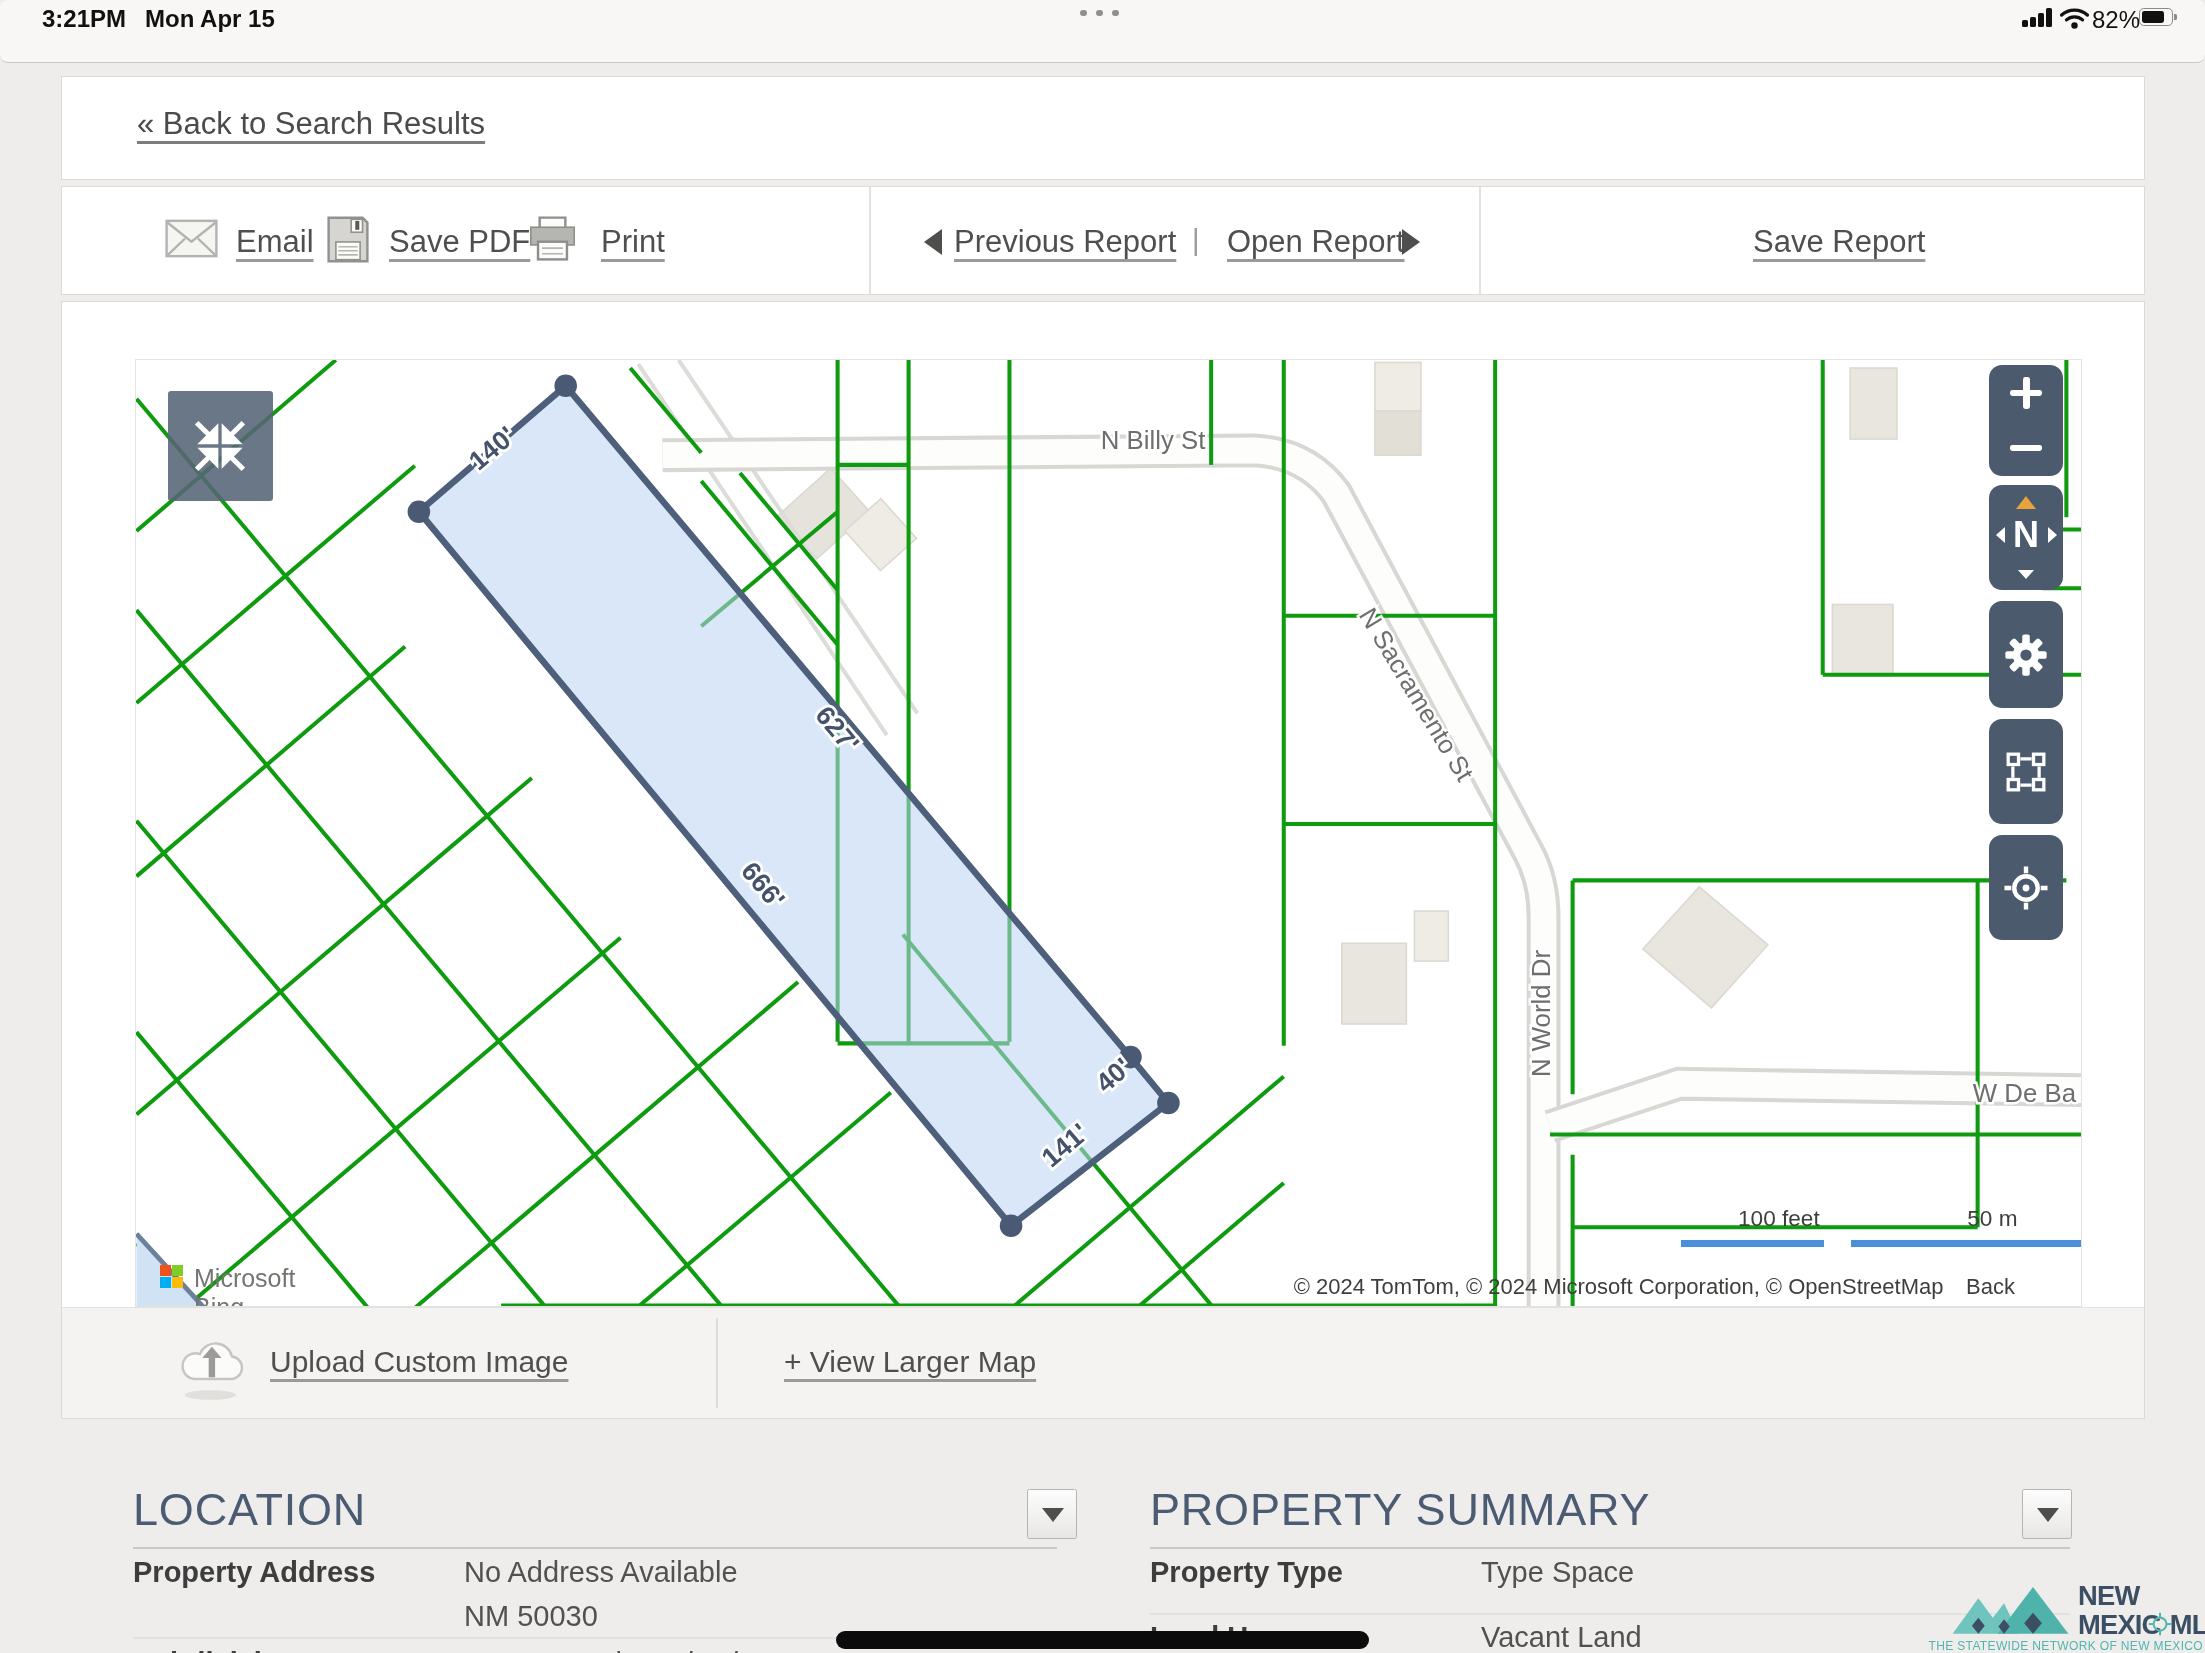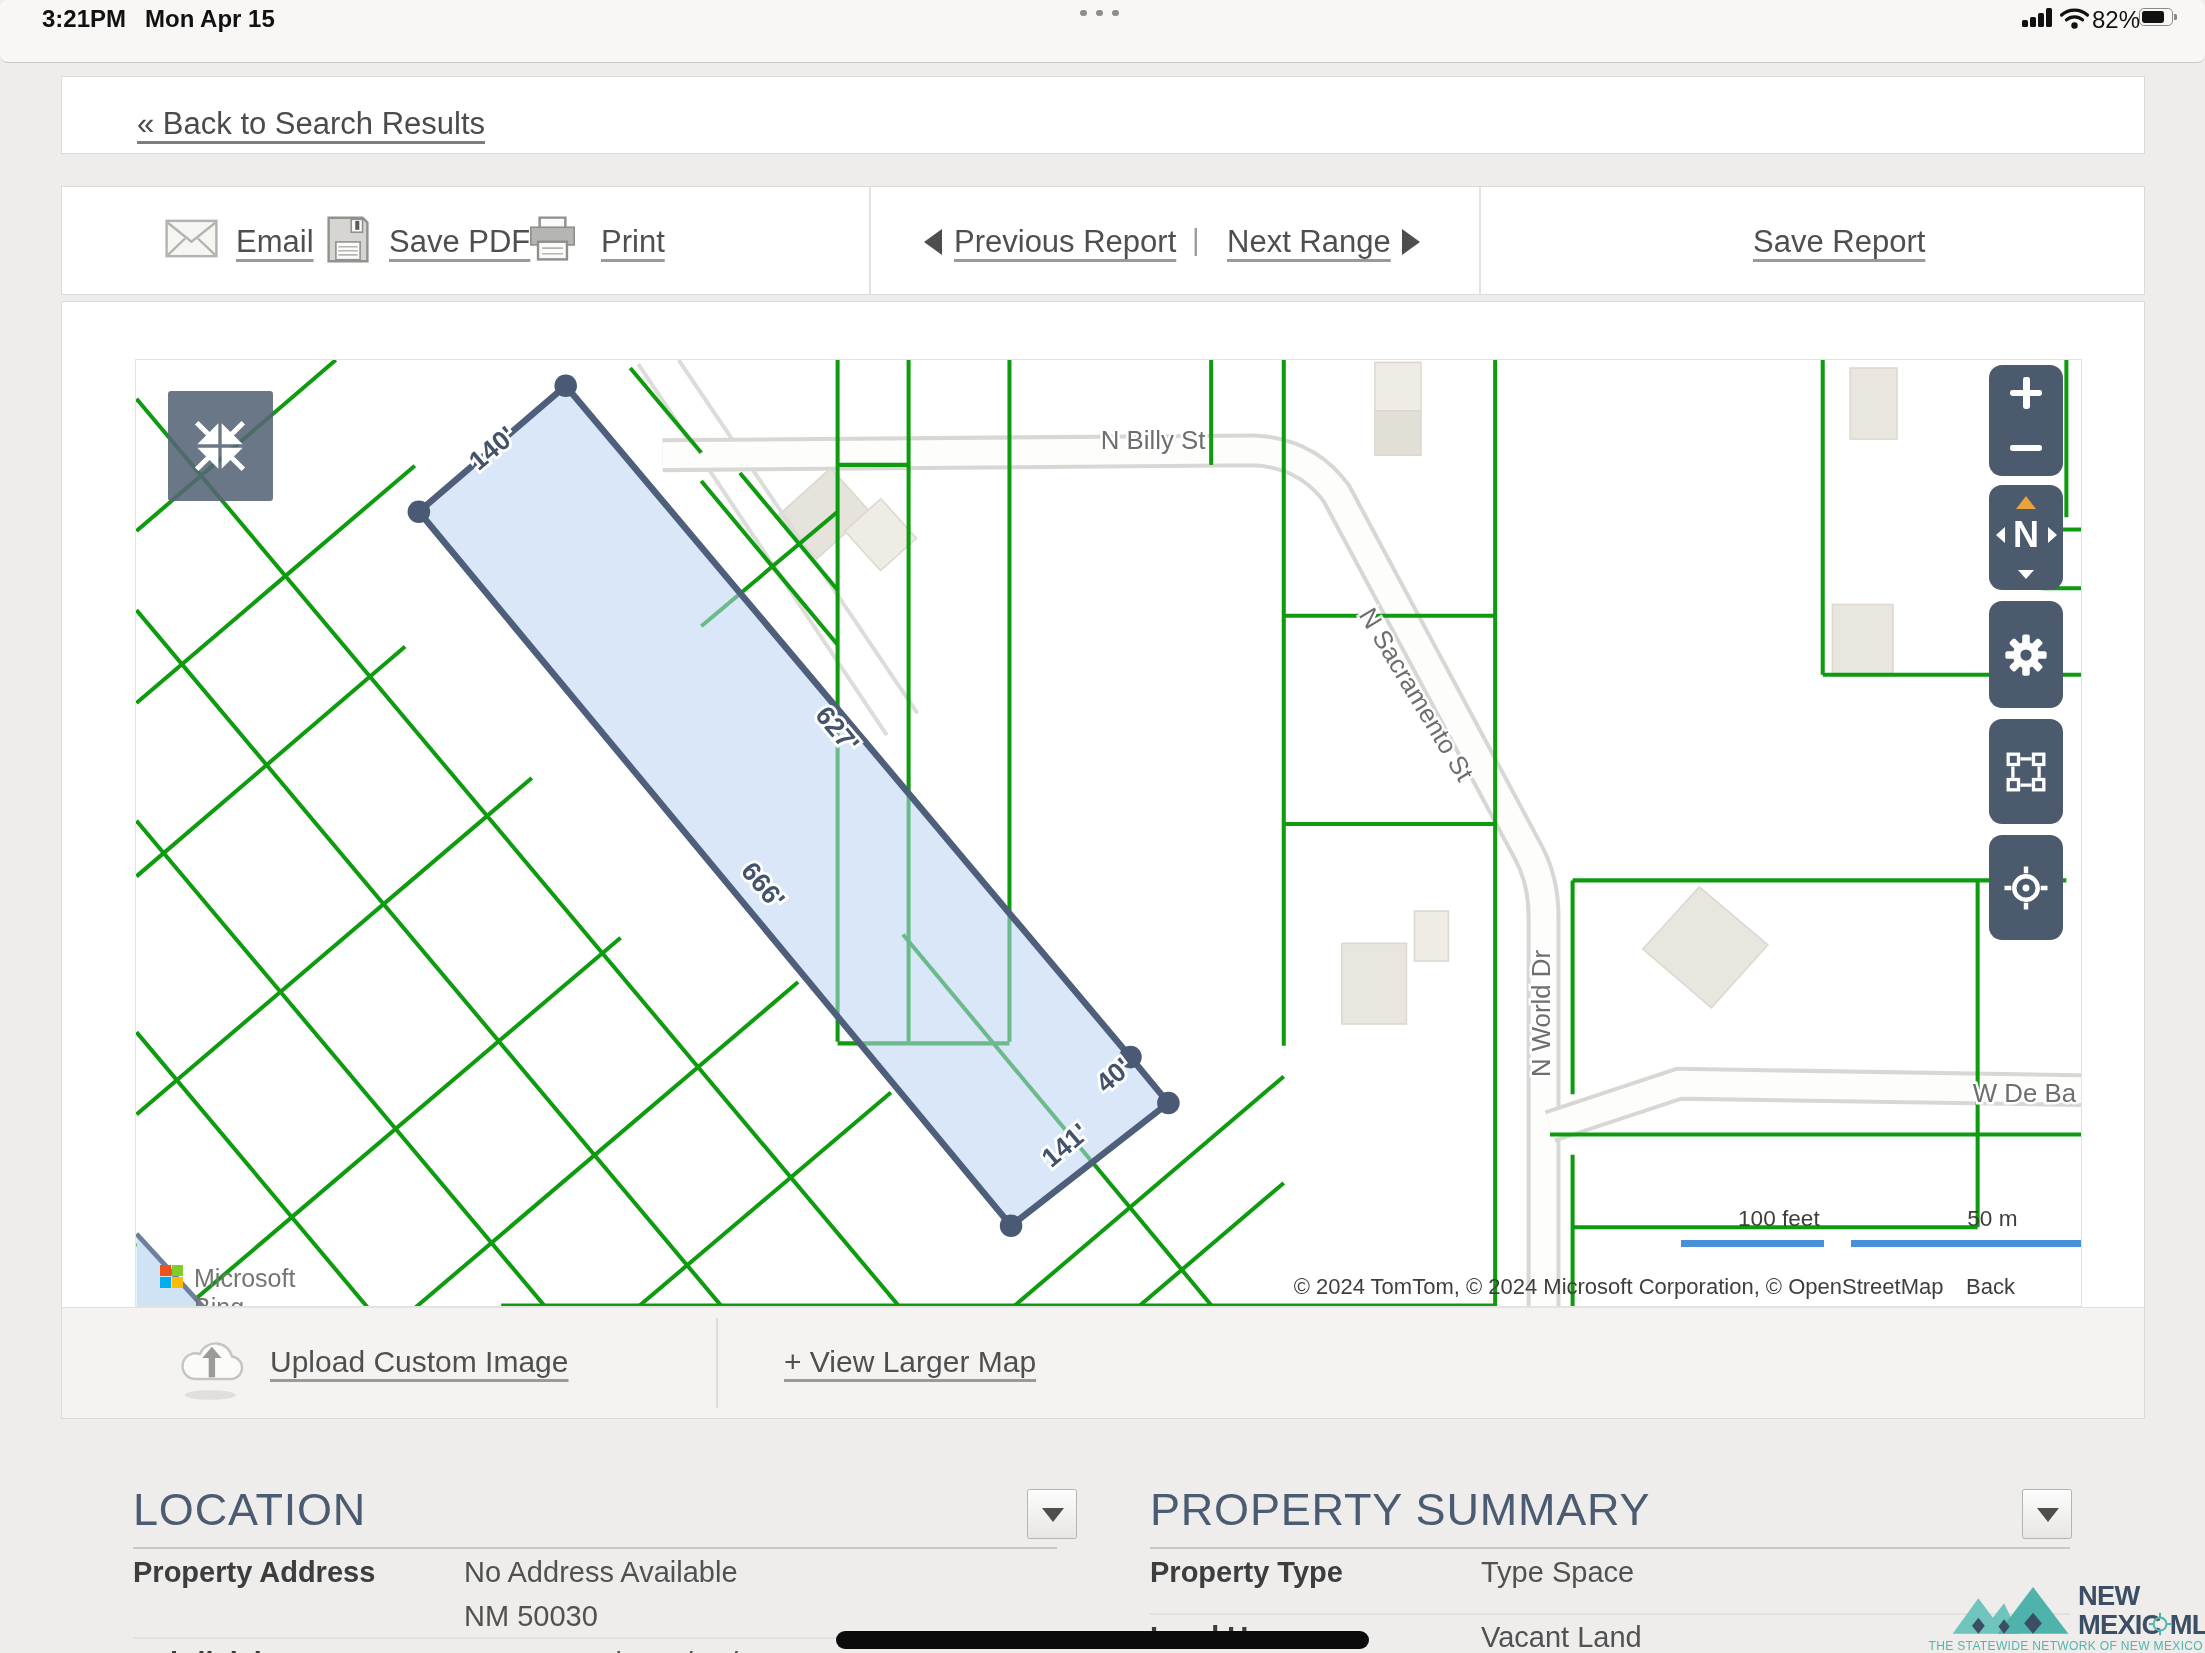--- a/index.html
+++ b/index.html
@@ -30,21 +30,21 @@
   #tab-dots i { position:absolute; top:0; width:6.5px; height:6.5px; border-radius:50%; background:#8e8e8c; }
   #tab-dots i:nth-child(1){left:0}#tab-dots i:nth-child(2){left:16px}#tab-dots i:nth-child(3){left:32px}
   #urlbox { position:absolute; left:0; right:0; top:24px; height:36px; text-align:center; }
   #lock { display:inline-block; position:relative; width:16px; height:13px; background:#8a8a88;
     border-radius:2.4px; vertical-align:-0.8px; margin-right:8px; }
   #lock::before { content:""; position:absolute; left:2.4px; top:-8px; width:11.3px; height:9.7px;
     border:2.4px solid #8a8a88; border-bottom:none; border-radius:6.5px 6.5px 0 0; }
   #url { font-size:23.4px; color:#2f2f2f; }
   
   .card { position:absolute; background:#fff; border:1.6px solid #dcdbd9; }
-  #card-back { left:61px; top:76px; width:2084px; height:78px; }
+  #card-back { left:61px; top:76px; width:2084px; height:104px; }
   #back-link { position:absolute; left:75px; top:29px; font-size:31px; color:#4b4b4b;
     text-decoration:underline; text-decoration-color:#7d7d7b; text-underline-offset:6.5px; }
   #card-toolbar { left:61px; top:186px; width:2084px; height:109px; }
   .vdiv { position:absolute; top:0; bottom:0; width:1.6px; background:#e3e2e0; }
   .tb-label { position:absolute; top:37px; font-size:31px; color:#4f4f4f;
     text-decoration:underline; text-decoration-color:#9a9a98; text-underline-offset:7.3px;text-align:center; }
   .tb-icon { position:absolute; }
   .tri { width:0; height:0; position:absolute; }
   .tri-left  { border-top:13px solid transparent; border-bottom:13px solid transparent; border-right:18px solid #4e4e4c; }
   .tri-right { border-top:13px solid transparent; border-bottom:13px solid transparent; border-left:18px solid #4e4e4c; }
@@ -162,21 +162,21 @@
       <path d="M13,14 V2 H45 V14" fill="#fbfbf9" stroke="#8e8e8b" stroke-width="3"></path>
       <rect x="2" y="14" width="54" height="22" fill="#b5b5b2" stroke="#8e8e8b" stroke-width="2"></rect>
       <rect x="11" y="32" width="36" height="22" fill="#fbfbf9" stroke="#8e8e8b" stroke-width="3"></rect>
       <path d="M16,40 H42 M16,47 H42" stroke="#b5b5b2" stroke-width="2"></path>
     </svg>
     <span class="tb-label" style="left:539px">Print</span>
     <span class="vdiv" style="left:807px"></span>
     <span class="tri tri-left" style="left:862px;top:42px"></span>
     <span class="tb-label" style="left:892px">Previous Report</span>
     <span id="tb-sep">|</span>
-    <span class="tb-label" style="left:1165px">Next Range</span>
+    <span class="tb-label" style="left:1165px">Open Report</span>
     <span class="tri tri-right" style="left:1340px;top:42px"></span>
     <span class="vdiv" style="left:1417px"></span>
     <span class="tb-label" style="left:1691px">Save Report</span>
   </div>
 
   <div id="card-map" class="card">
     <div id="map">
       <svg class="basemap" width="1947" height="948" viewBox="0 0 2412 1175">
 
         <g fill="#e9e6e0" stroke="#ddd9d1" stroke-width="2">

